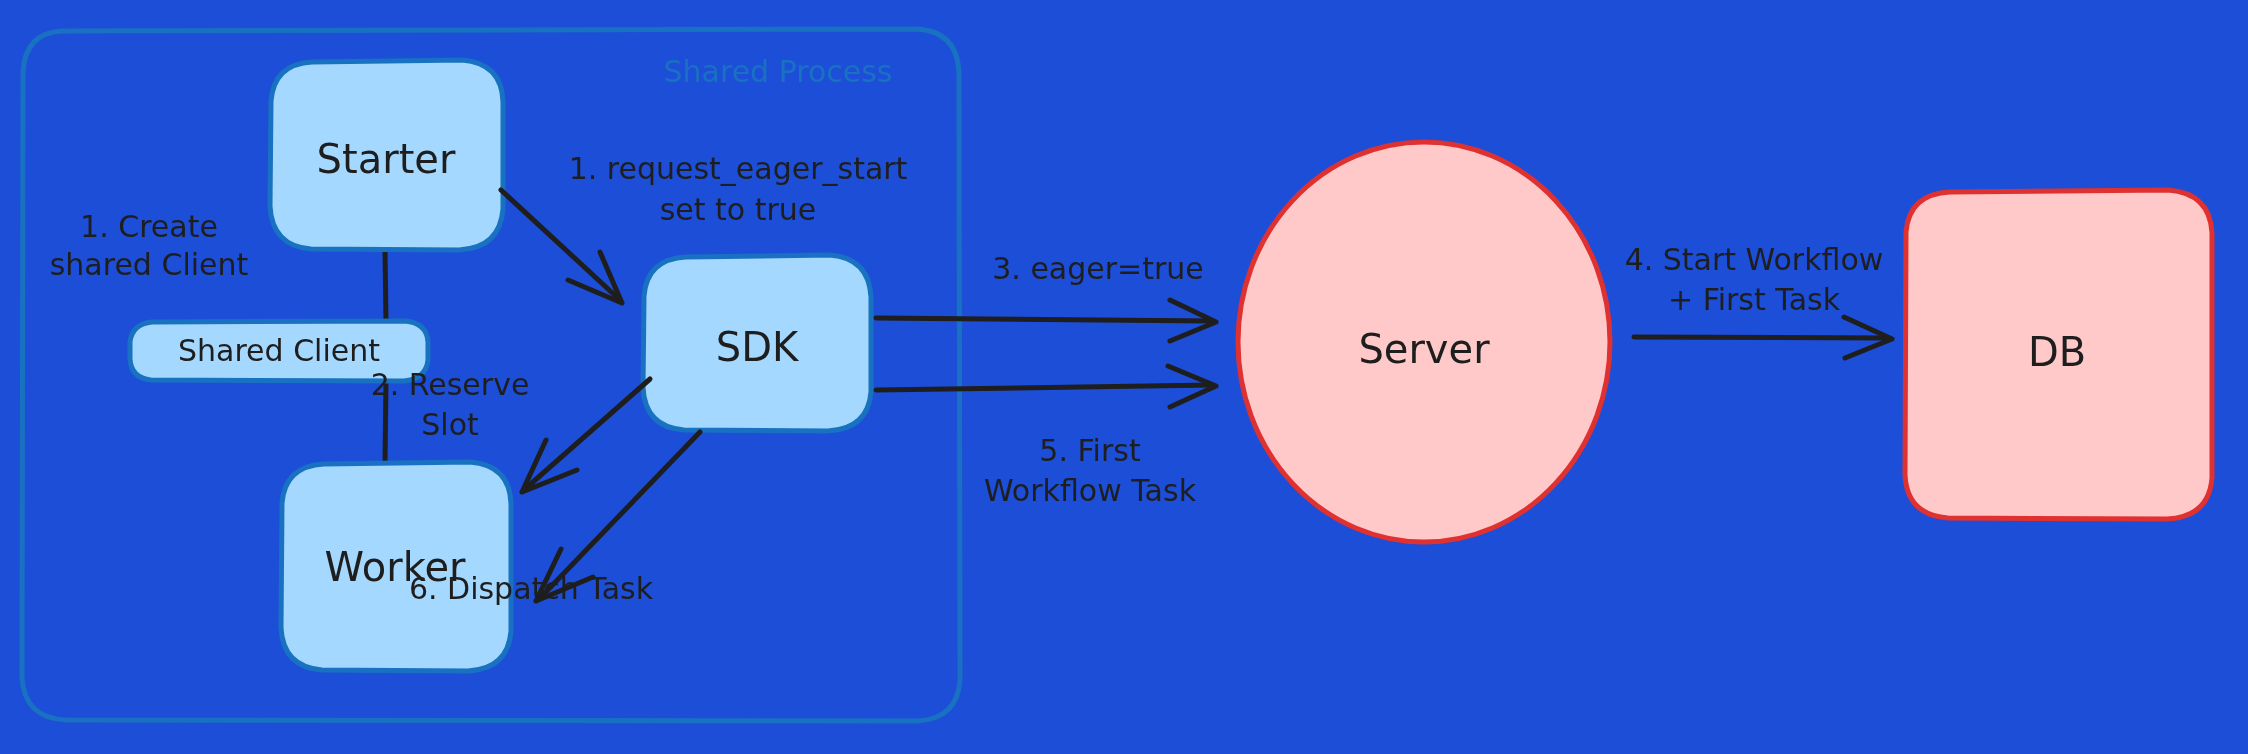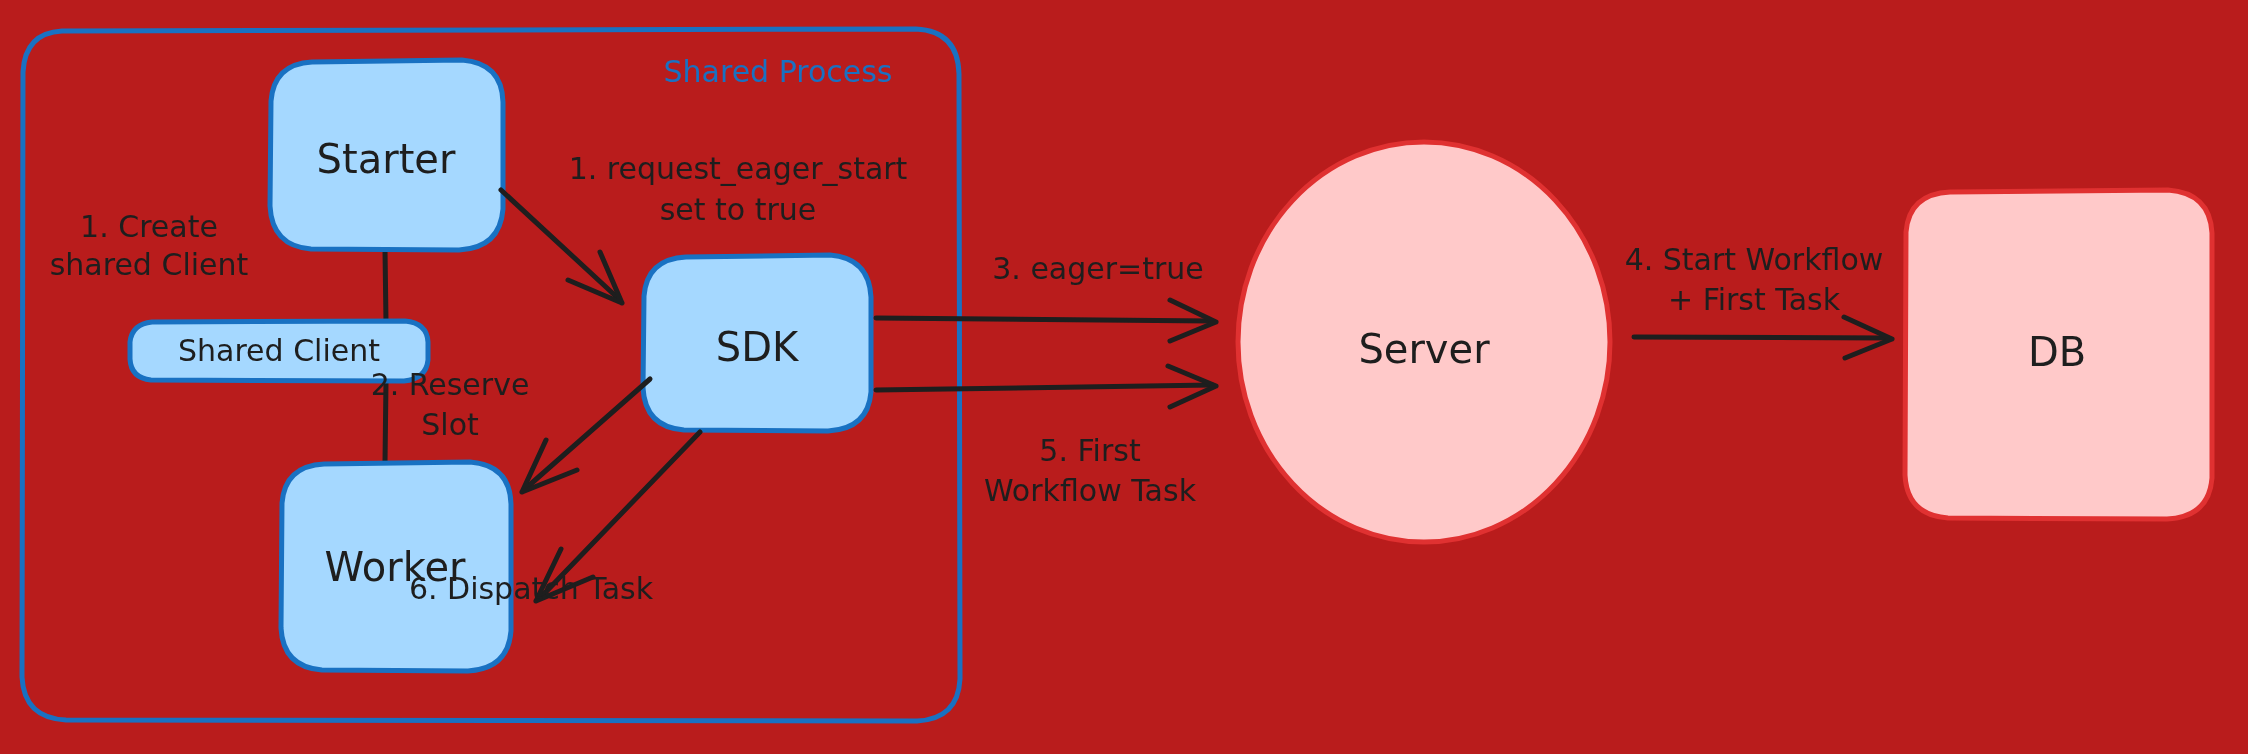--- a/index.html
+++ b/index.html
@@ -8,21 +8,21 @@
     padding: 0;
     background: #ffffff;
   }
   body {
     font-family: "DejaVu Sans", sans-serif;
   }
   #canvas {
     position: relative;
     width: 2248px;
     height: 754px;
-    background: #b91c1c;
+    background: #1d4ed8;
     overflow: hidden;
   }
   svg#diagram {
     position: absolute;
     top: 0;
     left: 0;
     width: 2248px;
     height: 754px;
   }
   .hand-text {

